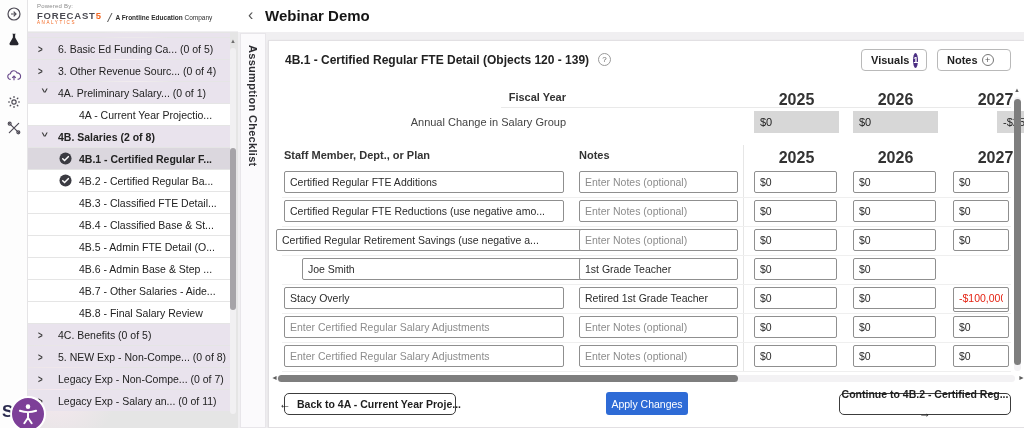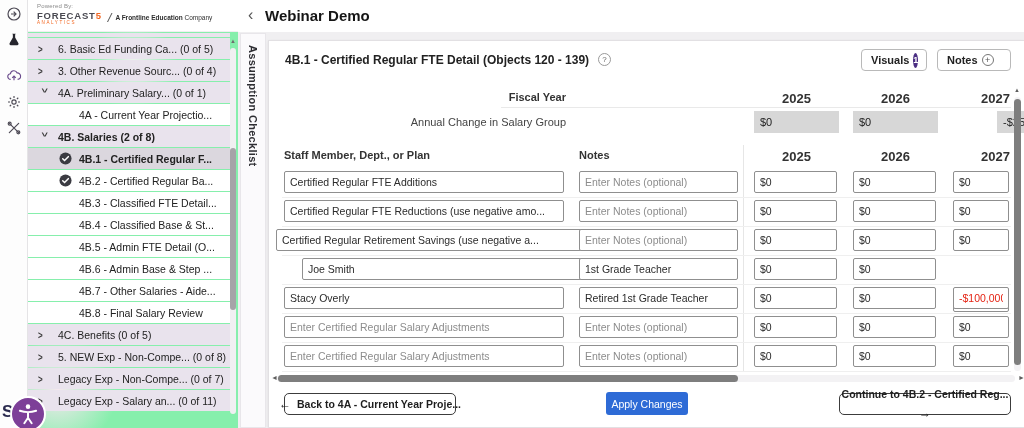--- a/index.html
+++ b/index.html
@@ -7,21 +7,21 @@
   .screen { position:relative; width:1024px; height:428px; overflow:hidden; background:#fff; }
 
   
   .rail { position:absolute; left:0; top:0; width:28px; height:428px; background:#fdfdfd;
           border-right:1px solid #e5e4e6; display:flex; flex-direction:column; align-items:center; padding-top:5px; }
   .ricon { width:18px; height:18px; margin-bottom:8px; color:#4d4a55; display:flex; align-items:center; justify-content:center; }
   .ricon svg { width:16px; height:16px; }
   .ricon.cloud { color:#6a4b8c; margin-top:10px; }
 
   
-  .sidebar { position:absolute; left:28px; top:0; width:210px; height:428px; background:#86efac; overflow:hidden; }
+  .sidebar { position:absolute; left:28px; top:0; width:210px; height:428px; background:#e5e5e5; overflow:hidden; }
   .sb-deco1,.sb-deco2 { position:absolute; border-radius:50%; pointer-events:none; }
   .sb-deco1 { left:-30px; top:330px; width:120px; height:120px; background:radial-gradient(circle,#f6e8ef 0%,rgba(246,232,239,0) 70%); }
   .sb-deco2 { left:60px; top:20px; width:90px; height:90px; background:radial-gradient(circle,#f8f0f4 0%,rgba(248,240,244,0) 70%); }
   .sb-header { position:relative; height:32px; border-bottom:1px solid #f0eff1; padding:3px 0 0 9px; background:#fff; z-index:2; }
   .powered { font-size:6px; color:#8a8a8a; letter-spacing:.2px; }
   .logoline { display:flex; align-items:center; margin-top:1px; }
   .brandwrap { display:flex; flex-direction:column; }
   .brand { font-size:9.5px; font-weight:bold; color:#4a4a52; letter-spacing:.8px; line-height:9px; }
   .brand .five { color:#f26722; }
   .analytics { font-size:4.5px; color:#f26722; letter-spacing:1.6px; line-height:5px; }
@@ -72,21 +72,21 @@
   .btn-notes { left:668px; width:74px; }
   .badge { width:15px; height:15px; border-radius:50%; background:#4b2e83; color:#fff; font-size:9px; font-weight:bold;
            display:flex; align-items:center; justify-content:center; }
   .plus-circ { width:12px; height:12px; border:1px solid #777; border-radius:50%; font-size:9px; line-height:10px;
                text-align:center; color:#555; font-weight:normal; }
 
   .flabel { position:absolute; left:15px; width:282px; text-align:right; font-size:11px; }
   .fiscal { top:50px; font-weight:bold; color:#333; }
   .annual { top:75px; color:#444; }
   .sep1 { position:absolute; left:232px; top:66px; width:510px; height:1px; background:#e9e9e9; }
-  .yearlbl { position:absolute; width:85px; text-align:center; font-size:13px; font-weight:bold; color:#333; }
+  .yearlbl { position:absolute; width:85px; text-align:center; font-size:16px; font-weight:bold; color:#333; }
   .sumcell { position:absolute; top:70px; height:22px; background:#d7d7d7; font-size:11px; color:#1c1c1c;
              line-height:22px; padding-left:6px; }
   .colhead { position:absolute; top:108px; font-size:11px; font-weight:bold; color:#333; }
   .vdiv { position:absolute; left:474px; top:104px; width:1px; height:226px; background:#e6e6e6; }
 
   .cellinput { position:absolute; height:22px; border:1px solid #8f8f8f; border-radius:2px; font-size:10.5px;
                padding:0 5px; color:#2b2b2b; background:#fff; font-family:"Liberation Sans",sans-serif; }
   .cellinput::placeholder { color:#8c8c8c; opacity:1; }
   .cellinput.neg { color:#e42313; }
   .rowline { position:absolute; left:13px; width:729px; height:1px; background:#efefef; }

